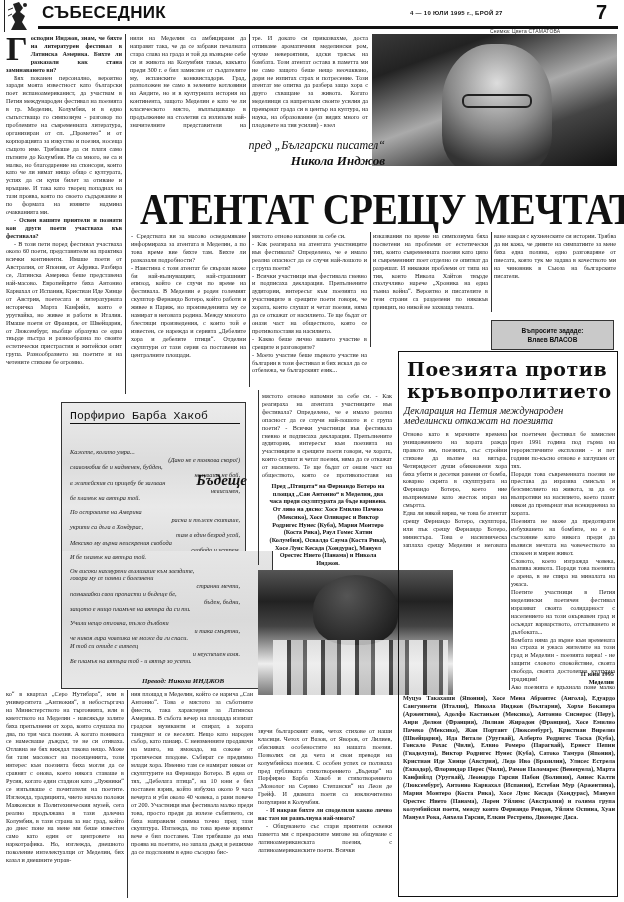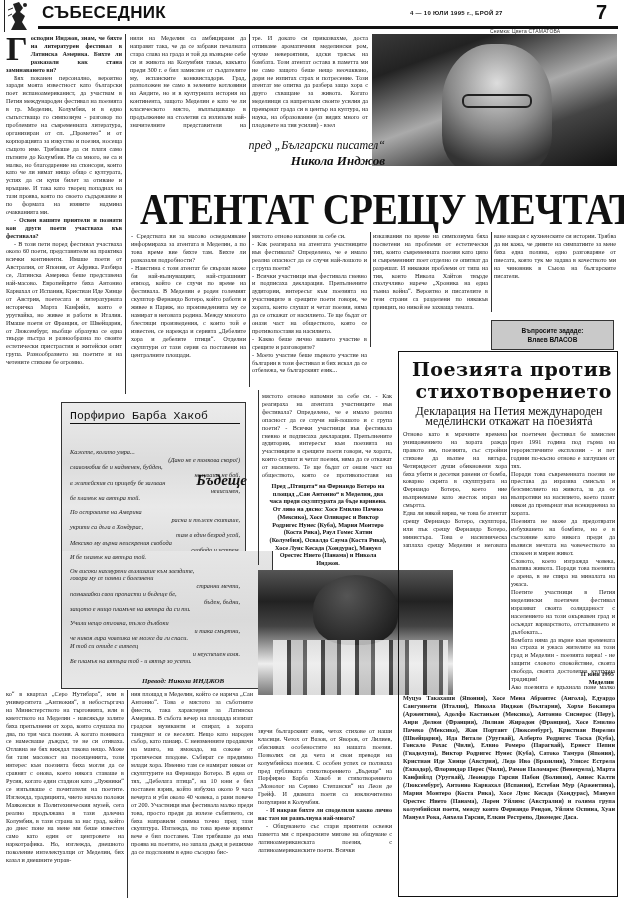--- a/index.html
+++ b/index.html
@@ -32,22 +32,22 @@
   
   #byline { left: 130px; top: 137px; width: 255px; text-align: right; font-style: italic; font-weight: bold; font-size: 13px; line-height: 16px; }
   #byline-sub { font-weight: normal; font-size: 12px; }
   #headline { left: 140px; top: 186px; width: 480px; font-family: "Liberation Serif", serif; font-weight: bold; font-size: 38px; letter-spacing: -0.5px; line-height: 40px; transform: scaleY(1.15); transform-origin: left top; white-space: nowrap; }
 
   
   #interviewer-box { left: 491px; top: 320px; width: 123px; height: 30px; border: 1px solid #333; background: #c9c9c9; font-family: "Liberation Sans", sans-serif; font-size: 6.5px; font-weight: bold; text-align: center; padding-top: 5px; line-height: 9px; }
 
   
   #feature-box { left: 398px; top: 351px; width: 220px; height: 546px; border: 1.5px solid #111; }
-  #feature-title { left: 8px; top: 6px; width: 205px; font-family: "DejaVu Serif", serif; font-weight: bold; font-size: 19px; line-height: 22px; text-align: right; letter-spacing: 0.5px; }
-  #feature-subtitle { left: 5px; top: 54px; width: 210px; font-size: 12px; line-height: 10px; text-align: center; }
+  #feature-title { left: 8px; top: 6px; width: 205px; font-family: "DejaVu Serif", serif; font-weight: bold; font-size: 19px; line-height: 22px; text-align: left; letter-spacing: 0.5px; }
+  #feature-subtitle { left: 5px; top: 54px; width: 210px; font-style: italic; font-size: 10px; line-height: 10px; text-align: left; }
   #feature-col { left: 112px; top: 78px; width: 104px; height: 260px; }
   #feature-date { left: 160px; top: 304px; width: 55px; font-size: 6.3px; line-height: 8px; text-align: right; font-weight: bold; }
   #participants { left: 4px; top: 342px; width: 212px; height: 198px; }
 
   
   #poem-box { left: 61px; top: 402px; width: 185px; height: 150px; border: 1px solid #333; background: linear-gradient(180deg,#ececec,#dcdcdc 40%,#e9e9e9 70%,#dedede); }
   #poem-box2 { left: 61px; top: 551px; width: 212px; height: 138px; border: 1px solid #333; border-top: none; background: linear-gradient(180deg,#e6e6e6,#dadada 50%,#e8e8e8); }
   #poem-author { left: 8px; top: 6px; width: 170px; font-family: Liberation Mono, monospace; font-size: 11.5px; border-bottom: 1px solid #111; padding-bottom: 1px; }
   #poem-title { left: 0; top: 25px; width: 185px; text-align: right; font-style: italic; font-weight: bold; font-size: 15px; margin-top: 44px; }
   .poem-lines { font-style: italic; font-size: 6.3px; line-height: 7.7px; color: #1a1a1a; }
@@ -198,21 +198,21 @@
 </div>
 <div class="abs col" style="left:258px;top:727px;width:134px;height:172px;">
   <span>звучи българският език, четох стихове от наши класици. Четох от Вазов, от Яворов, от Лилиев, обяснявах особеностите на нашата поезия. Позволих си да чета и свои преводи на колумбийска поезия. С особен успех се ползваха пред публиката стихотворението „Бъдеще“ на Порфирио Барба Хакоб и стихотворението „Монолог на Сервио Степански“ на Леон де Грейф. И двамата поети са изключително популярни в Колумбия.</span>
   <p class="q">- И накрая бихте ли споделили какво лично вас там ви развълнува най-много?</p>
   <p>- Общуването със стари приятели освежи паметта ми с прекрасните мигове на общуване с латиноамериканската поезия, с латиноамериканските поети. Всички</p>
 </div>
 
 <div id="feature-box" class="abs">
   <div id="feature-title" class="abs">
     <div>Поезията против</div>
-    <div>стихотворението</div>
+    <div>кръвопролитието</div>
   </div>
   <div id="feature-subtitle" class="abs">
     <div>Декларация на Петия международен</div>
     <div>меделински откажат на поезията</div>
   </div>
   <div class="abs col" style="left:4px;top:78px;width:104px;height:118px;">
     <span style="white-space:pre-line">Отново като в мрачните времена унищожението на хората ражда правото им, поезията, със стройни стихове да възпее на вятъра. Четиридесет души обикновени хора бяха убити и десетки ранени от бомба, коварно скрита в скулптурата на Фернандо Ботеро, което ние възприемаме като жесток израз на смъртта.
 Едва ли някой вярва, че това бе атентат срещу Фернандо Ботеро, скулптора, или пък срещу Фернандо Ботеро, министъра. Това е насилническа заплаха срещу Меделин и неговата мечта да преодолее напрежението и грубостта.
 Международният меделински</span>
   </div>

